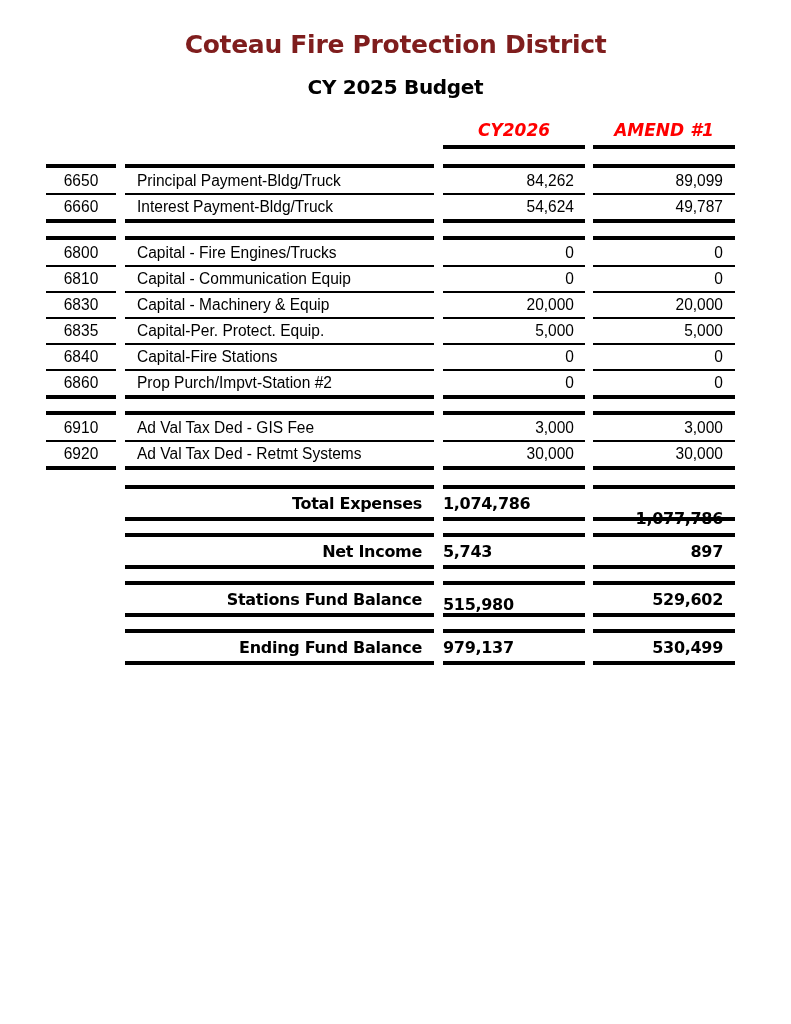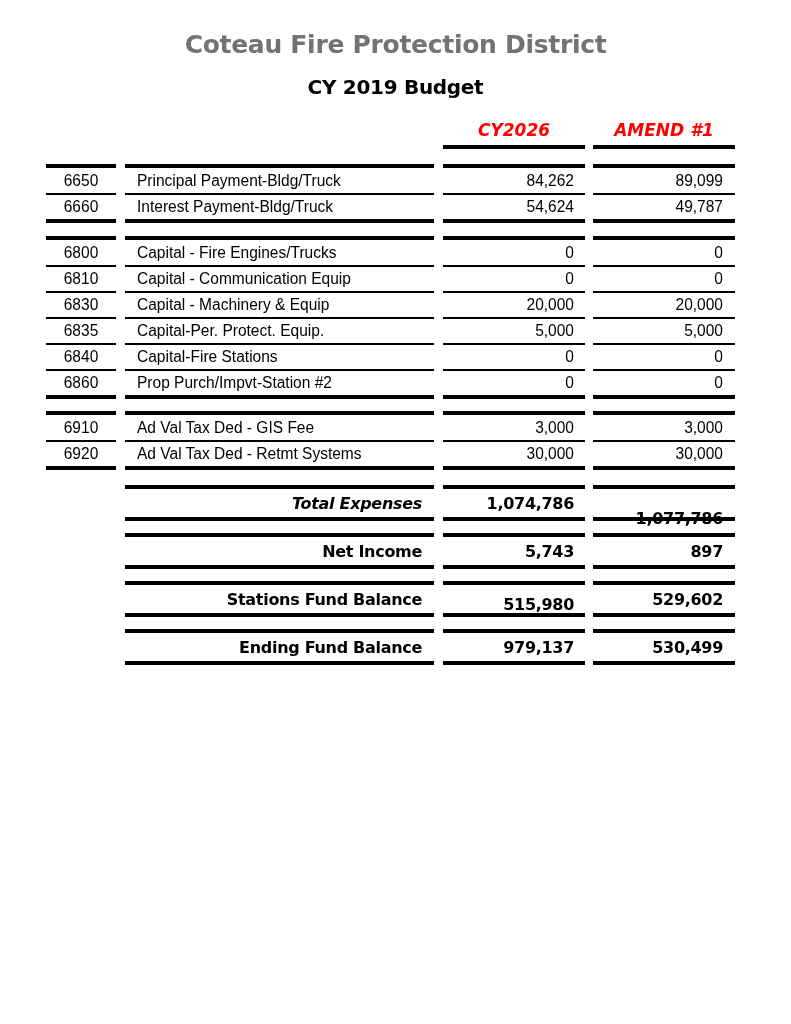--- a/index.html
+++ b/index.html
@@ -1,37 +1,37 @@
 <!DOCTYPE html>
 <html><head>
 <meta charset="utf-8">
 <style>
   html, body { margin: 0; padding: 0; background: #ffffff; }
   body { width: 791px; height: 1024px; position: relative; overflow: hidden; font-family: "Liberation Sans", sans-serif; color: #000; }
-  .title { position: absolute; left: 0; width: 791px; top: 30px; text-align: center; font-family: "DejaVu Sans", sans-serif; font-weight: bold; font-size: 25px; color: #737373; letter-spacing: -0.3px; }
+  .title { position: absolute; left: 0; width: 791px; top: 30px; text-align: center; font-family: "DejaVu Sans", sans-serif; font-weight: bold; font-size: 25px; color: #7f1d1d; letter-spacing: -0.3px; }
   .subtitle { position: absolute; left: 0; width: 791px; top: 75px; text-align: center; font-family: "DejaVu Sans", sans-serif; font-weight: bold; font-size: 20px; color: #000; letter-spacing: -0.3px; }
   .colhead { position: absolute; top: 120px; font-family: "DejaVu Sans", sans-serif; font-weight: bold; font-style: italic; font-size: 17px; color: #ff0000; text-align: center; }
   .hline { position: absolute; background: #000; }
   .thick { height: 4px; }
   .thin { height: 2px; }
   .cell { position: absolute; font-size: 16px; line-height: 26px; height: 26px; white-space: nowrap; font-family: "Liberation Sans", sans-serif; transform: scaleX(0.97); }
   .code { left: 46px; width: 70px; text-align: center; transform-origin: center; }
   .desc { left: 137px; width: 297px; text-align: left; transform-origin: left; }
   .v1 { left: 443px; width: 131px; text-align: right; transform-origin: right; }
   .v2 { left: 593px; width: 130px; text-align: right; transform-origin: right; }
   .tot { position: absolute; font-family: "DejaVu Sans", sans-serif; font-weight: bold; font-size: 16px; line-height: 26px; height: 26px; white-space: nowrap; letter-spacing: -0.3px; }
   .tot.label { left: 125px; width: 297px; text-align: right; }
-  .tot.v1 { left: 443px; width: 131px; text-align: right; }
+  .tot.v1 { left: 443px; width: 131px; text-align: left; }
   .tot.v2 { left: 593px; width: 130px; text-align: right; }
 </style>
 </head>
 <body>
 
 <div class="title">Coteau Fire Protection District</div>
-<div class="subtitle">CY 2019 Budget</div>
+<div class="subtitle">CY 2025 Budget</div>
 
 <div class="colhead" style="left:443px;width:142px;">CY2026</div>
 <div class="colhead" style="left:593px;width:142px;text-align:center;">AMEND #1</div>
 <div class="hline thick" style="left:443px;width:142px;top:145px;"></div>
 <div class="hline thick" style="left:593px;width:142px;top:145px;"></div>
 
 <div id="table">
     <div class="hline thick" style="left: 46px; width: 70px; top: 164px;"></div>
     <div class="hline thick" style="left: 125px; width: 309px; top: 164px;"></div>
     <div class="hline thick" style="left: 443px; width: 142px; top: 164px;"></div>
@@ -120,21 +120,21 @@
     <div class="cell desc" style="top: 441px;">Ad Val Tax Ded - Retmt Systems</div>
     <div class="cell v1" style="top: 441px;">30,000</div>
     <div class="cell v2" style="top: 441px;">30,000</div>
     <div class="hline thick" style="left: 46px; width: 70px; top: 466px;"></div>
     <div class="hline thick" style="left: 125px; width: 309px; top: 466px;"></div>
     <div class="hline thick" style="left: 443px; width: 142px; top: 466px;"></div>
     <div class="hline thick" style="left: 593px; width: 142px; top: 466px;"></div>
     <div class="hline thick" style="left: 125px; width: 309px; top: 485px;"></div>
     <div class="hline thick" style="left: 443px; width: 142px; top: 485px;"></div>
     <div class="hline thick" style="left: 593px; width: 142px; top: 485px;"></div>
-    <div class="tot label" style="top: 491px; font-style: italic;">Total Expenses</div>
+    <div class="tot label" style="top: 491px;">Total Expenses</div>
     <div class="tot v1" style="top: 491px;">1,074,786</div>
     <div class="tot v2" style="top: 506px;">1,077,786</div>
     <div class="hline thick" style="left: 125px; width: 309px; top: 517px;"></div>
     <div class="hline thick" style="left: 443px; width: 142px; top: 517px;"></div>
     <div class="hline thick" style="left: 593px; width: 142px; top: 517px;"></div>
     <div class="hline thick" style="left: 125px; width: 309px; top: 533px;"></div>
     <div class="hline thick" style="left: 443px; width: 142px; top: 533px;"></div>
     <div class="hline thick" style="left: 593px; width: 142px; top: 533px;"></div>
     <div class="tot label" style="top: 539px;">Net Income</div>
     <div class="tot v1" style="top: 539px;">5,743</div>

